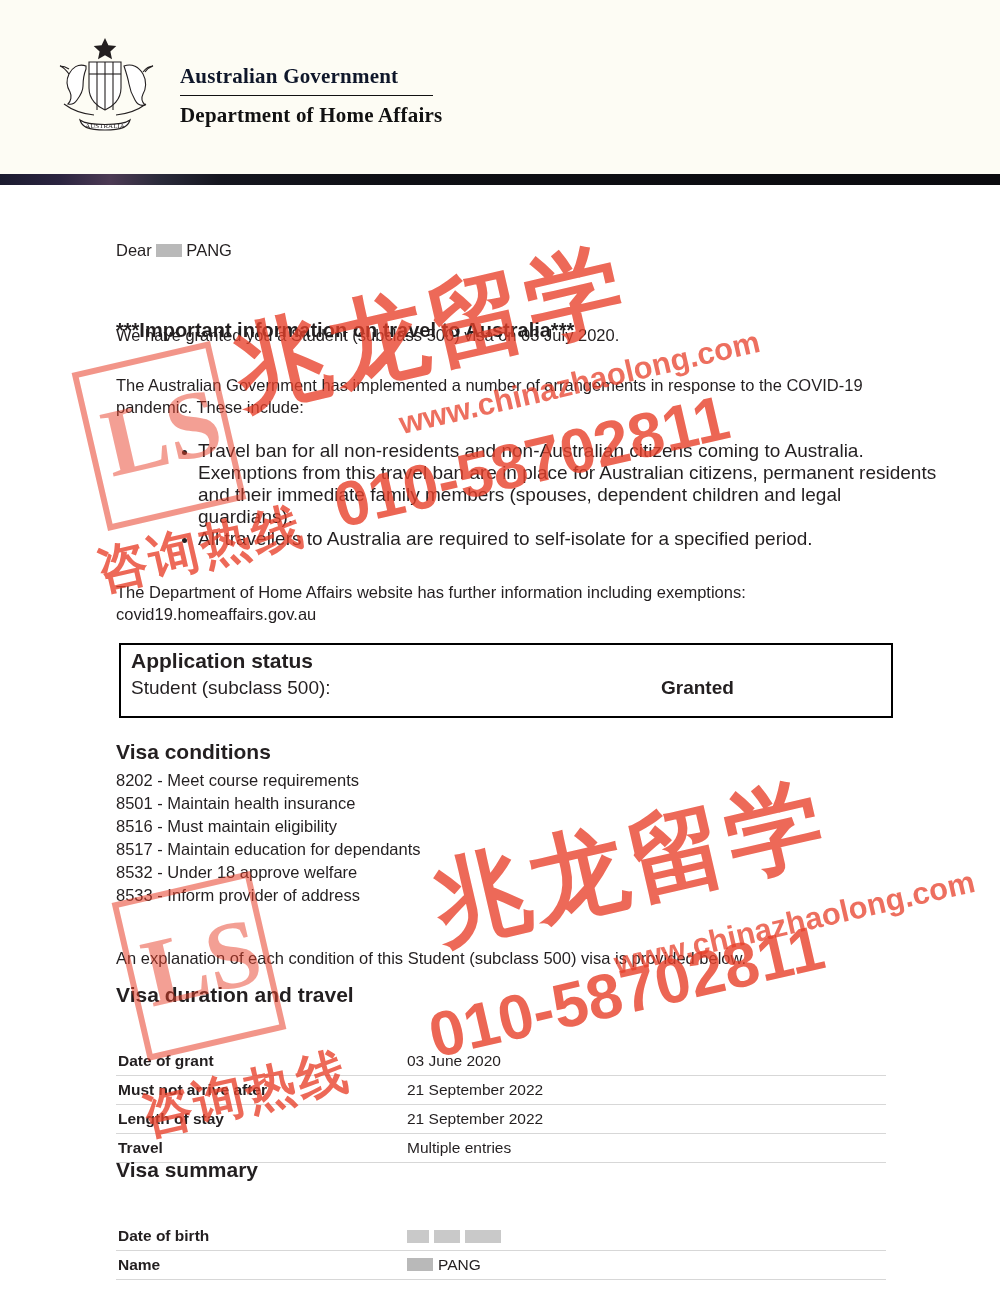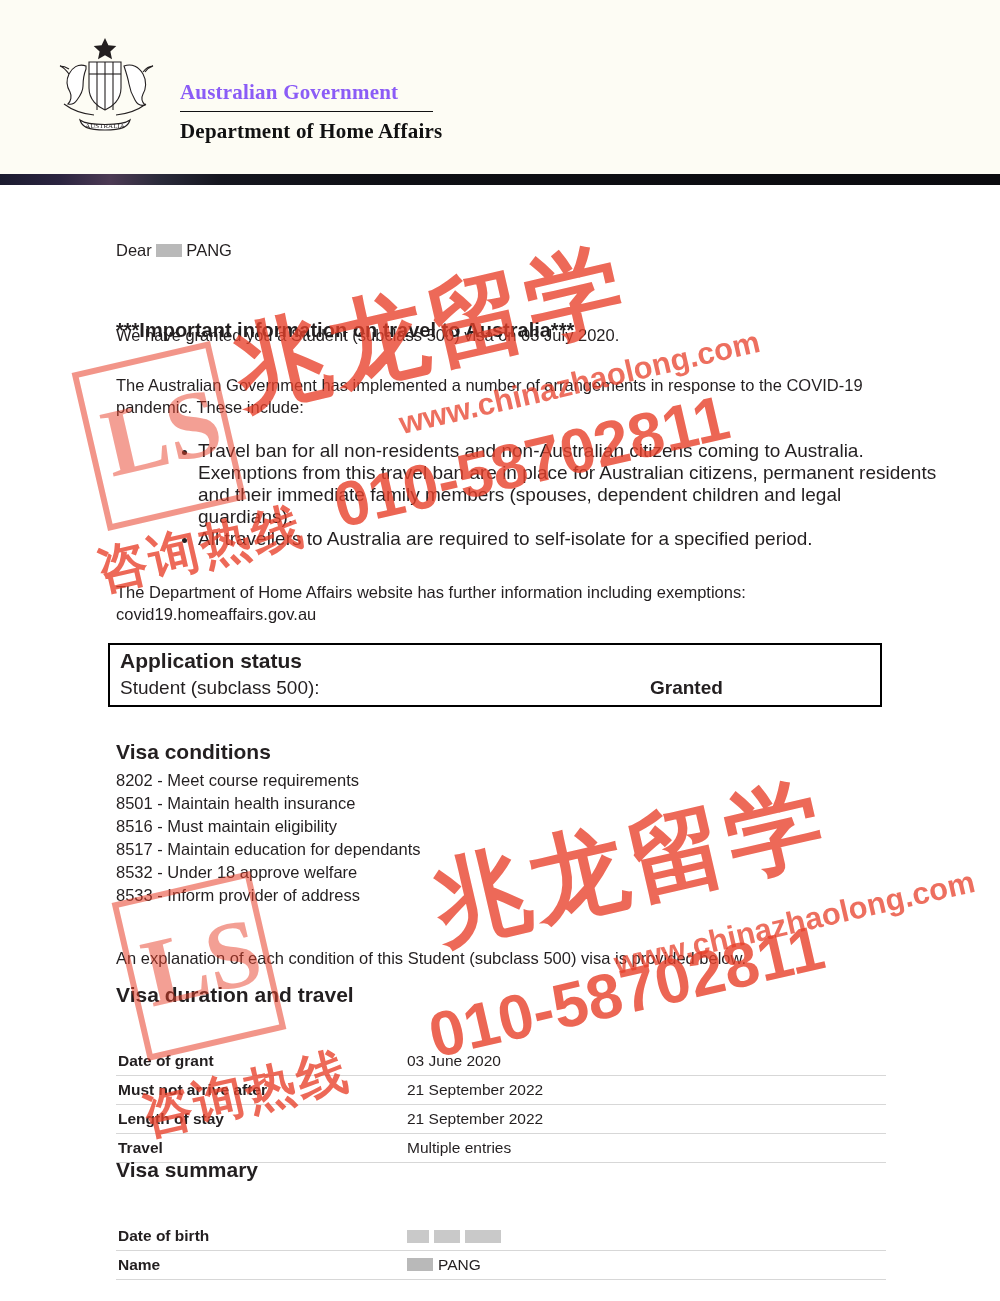--- a/index.html
+++ b/index.html
@@ -35,23 +35,22 @@
     position: absolute;
     left: 180px;
     top: 64px;
     width: 300px;
   }
   .gov-line1 {
     font-family: "Liberation Serif", serif;
     font-weight: bold;
     font-size: 21px;
     letter-spacing: .2px;
-    color: #8b5cf6;
+    color: #0f172a;
     padding-bottom: 6px;
-    margin-top: 16px;
   }
   .gov-rule {
     border-top: 1.6px solid #111;
     width: 253px;
     margin: 0 0 7px 0;
   }
   .gov-line2 {
     font-family: "Liberation Serif", serif;
     font-weight: bold;
     font-size: 21px;
@@ -112,22 +111,22 @@
     margin-bottom: 0px;
   }
   ul.bullets li::marker { font-size: 15px; }
   .para-website {
     position: absolute; left: 116px; top: 396px; width: 780px;
   }
 
   
   .status-box {
     position: absolute;
-    left: 108px; top: 458px;
-    width: 774px; height: 64px;
+    left: 119px; top: 458px;
+    width: 774px; height: 75px;
     border: 2.5px solid #000;
     box-sizing: border-box;
   }
   .status-title {
     position: absolute; left: 10px; top: 4px;
     font-size: 21px; font-weight: bold; color: #231f20;
   }
   .status-sub {
     position: absolute; left: 10px; top: 32px;
     font-size: 19px; color: #231f20;

